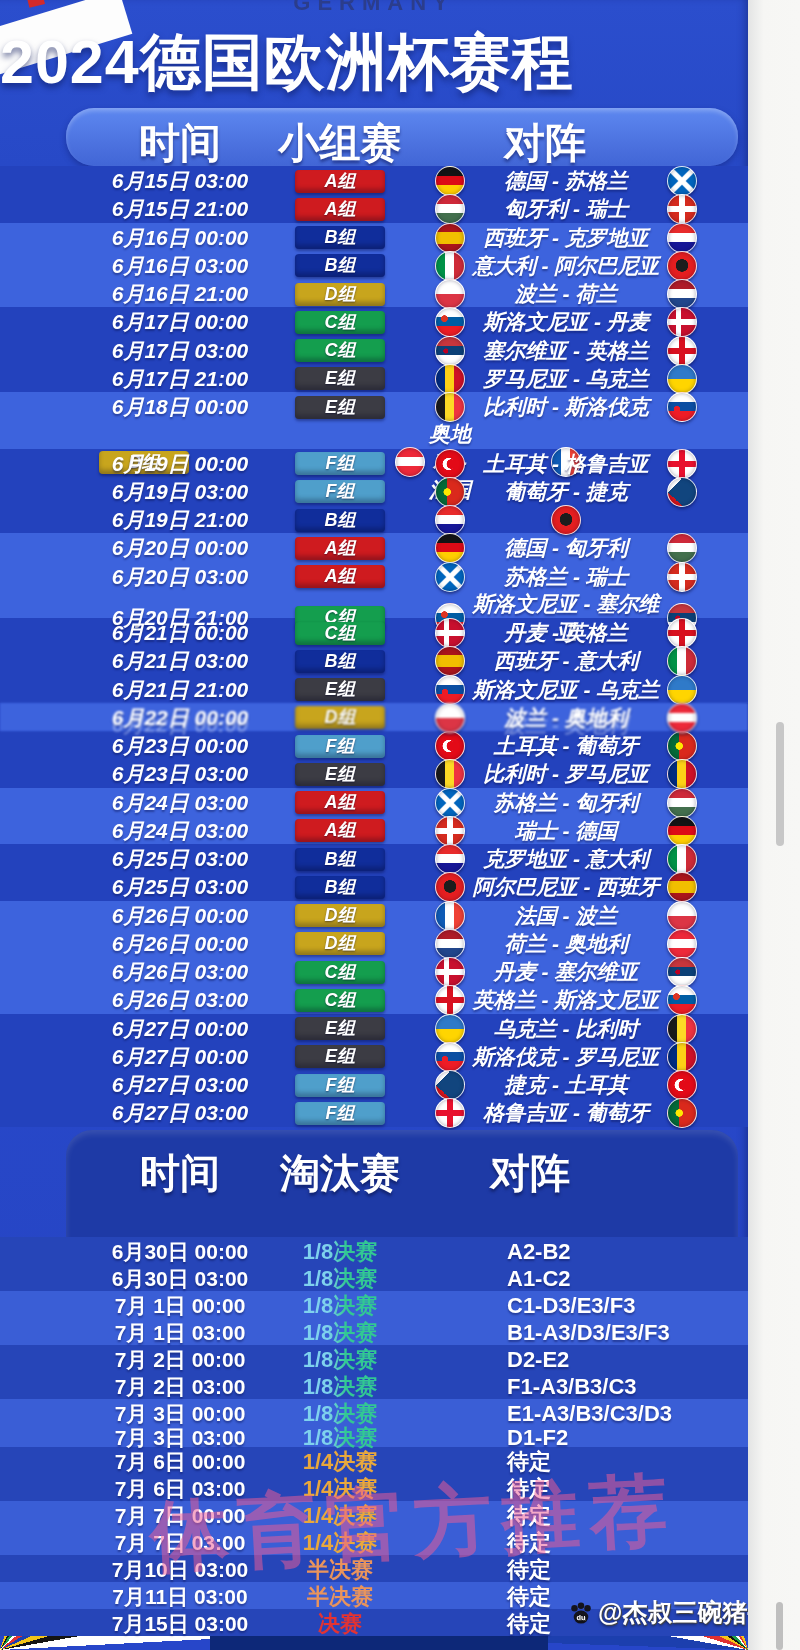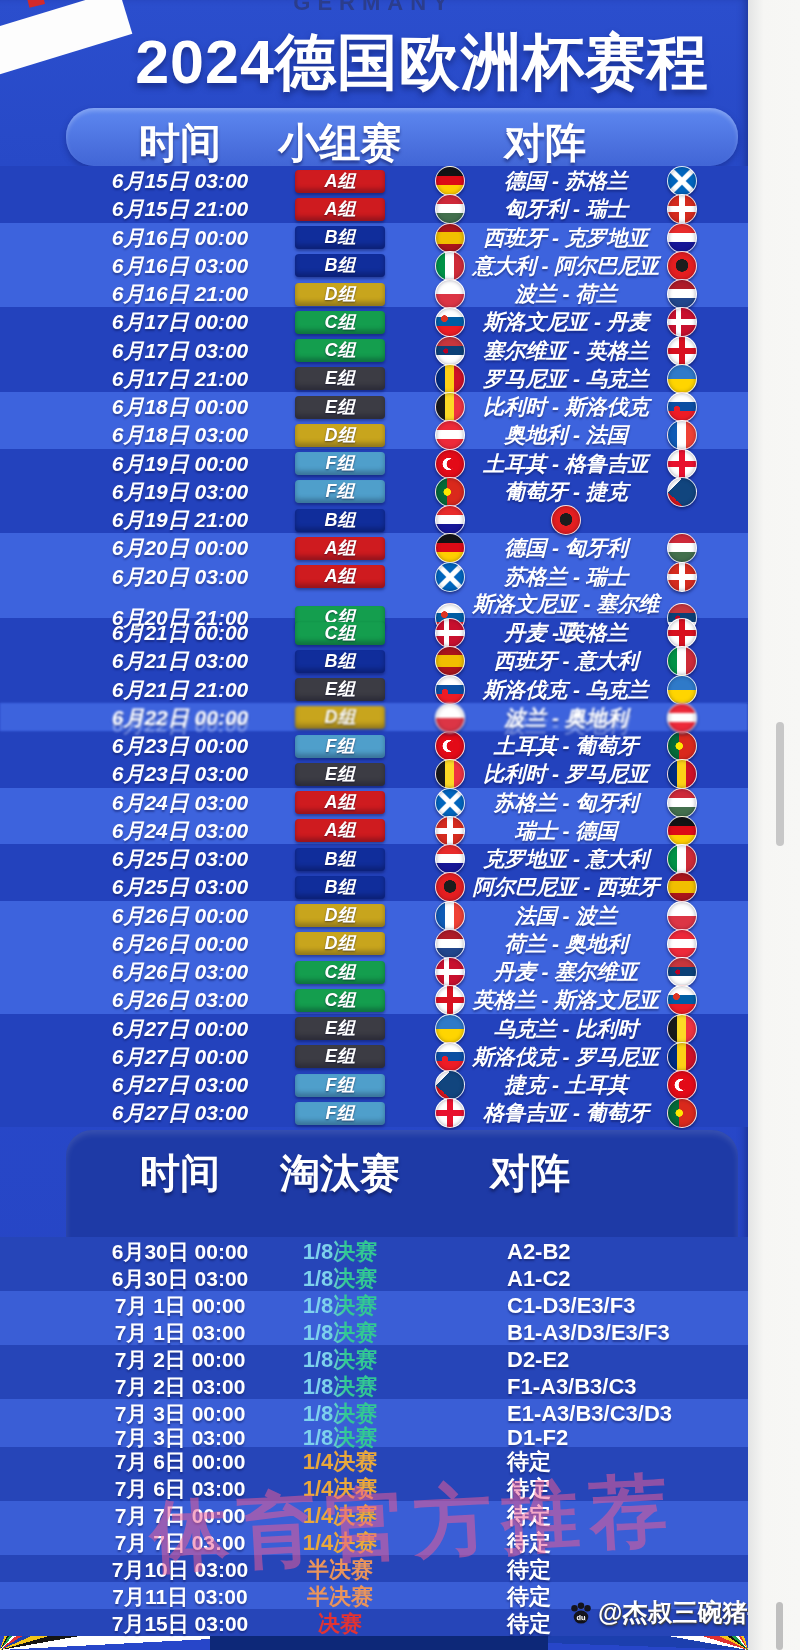--- a/index.html
+++ b/index.html
@@ -15,23 +15,23 @@
   .scroll-thumb{position:absolute;left:28px;top:722px;width:8px;height:124px;
           background:#c7c7c7;border-radius:5px;}
   .scroll-thumb2{position:absolute;left:28px;top:1602px;width:7px;height:48px;
           background:#bfbfbf;border-radius:4px;}
 
   
   .germany{position:absolute;top:-10px;left:0;width:748px;text-align:center;
           color:#2b3d8c;font-weight:bold;font-size:22px;letter-spacing:7px;}
   .red-sliver{position:absolute;left:28px;top:-4px;width:16px;height:10px;background:#d22a2a;transform:rotate(-14deg);}
   .white-wedge{position:absolute;left:-70px;top:18px;width:200px;height:46px;background:#fdfdfd;transform:rotate(-17deg);}
-  .title{position:absolute;top:22px;left:0;width:748px;text-align:center;color:#ffffff;
+  .title{position:absolute;top:22px;left:0;width:748px;color:#ffffff;
          font-weight:900;font-size:61px;letter-spacing:1px;
-         text-shadow:0 4px 6px rgba(10,22,90,.55);margin-left:48px;}
+         text-shadow:0 4px 6px rgba(10,22,90,.55);}
 
   
   .hbar{position:absolute;left:66px;top:108px;width:672px;height:58px;border-radius:28px;
         background:linear-gradient(180deg,#5d88f0 0%,#4a6fdd 70%,#4166d6 100%);
         box-shadow:inset 0 3px 4px rgba(255,255,255,.25),0 3px 6px rgba(10,20,90,.35);}
   .hlabel{position:absolute;color:#fff;font-weight:bold;font-size:41px;top:116px;
           text-shadow:0 3px 3px rgba(10,20,90,.5);}
   .hl-time{left:95px;width:170px;text-align:center;}
   .hl-stage{left:245px;width:190px;text-align:center;}
   .hl-match{left:455px;width:180px;text-align:center;}
@@ -226,21 +226,20 @@
       </div>
       <div class="row light">
         <span class="cell time">6月18日 00:00</span>
         <span class="badge" style="background: rgb(60, 60, 68);">E组</span>
         <span></span>
         <span class="flag f-belgium"></span>
         <span class="cell match">比利时 - 斯洛伐克</span>
         <span class="flag f-slovakia"></span>
       </div>
       <div class="row light">
-        <span class="cell time">6月18日 03:00</span>
         <span class="badge" style="background: rgb(200, 165, 29);">D组</span>
         <span></span>
         <span class="flag f-austria"></span>
         <span class="cell match">奥地利 - 法国</span>
         <span class="flag f-france"></span>
       </div>
       <div class="row dark">
         <span class="cell time">6月19日 00:00</span>
         <span class="badge" style="background: rgb(79, 159, 203);">F组</span>
         <span></span>
@@ -301,21 +300,21 @@
         <span></span>
         <span class="flag f-spain"></span>
         <span class="cell match">西班牙 - 意大利</span>
         <span class="flag f-italy"></span>
       </div>
       <div class="row dark">
         <span class="cell time">6月21日 21:00</span>
         <span class="badge" style="background: rgb(60, 60, 68);">E组</span>
         <span></span>
         <span class="flag f-slovakia"></span>
-        <span class="cell match">斯洛伐克 - 乌克兰</span>
+        <span class="cell match">斯洛文尼亚 - 乌克兰</span>
         <span class="flag f-ukraine"></span>
       </div>
       <div class="row light blur-row">
         <span class="cell time">6月22日 00:00</span>
         <span class="badge" style="background: rgb(200, 165, 29);">D组</span>
         <span></span>
         <span class="flag f-poland"></span>
         <span class="cell match">波兰 - 奥地利</span>
         <span class="flag f-austria"></span>
       </div>

